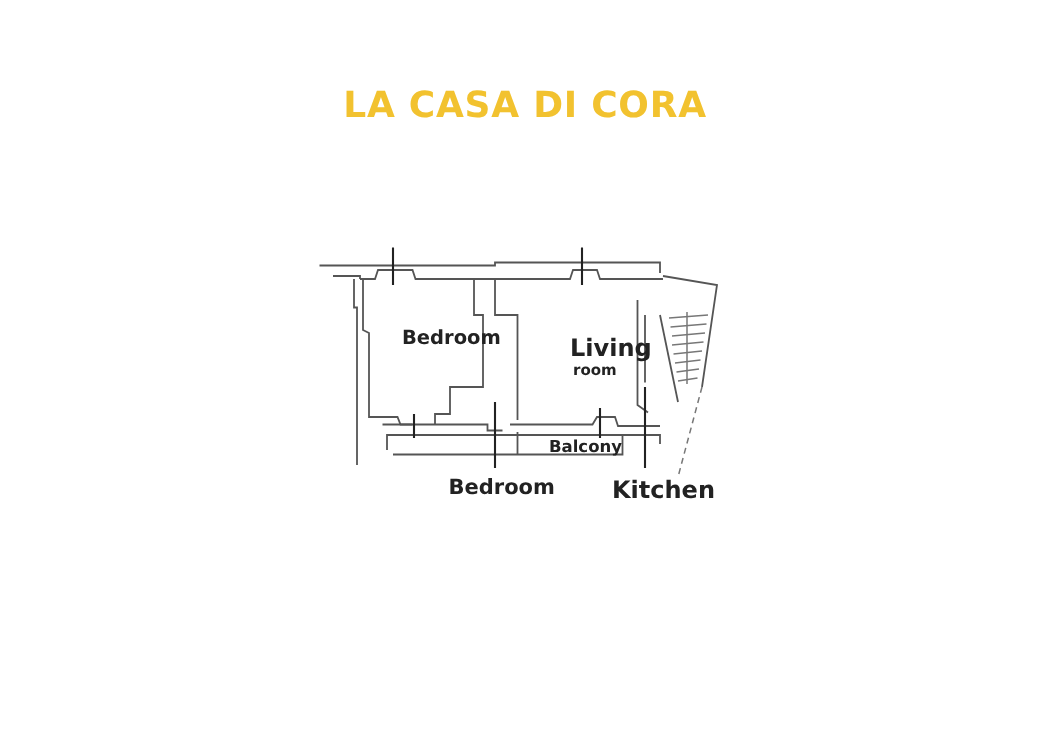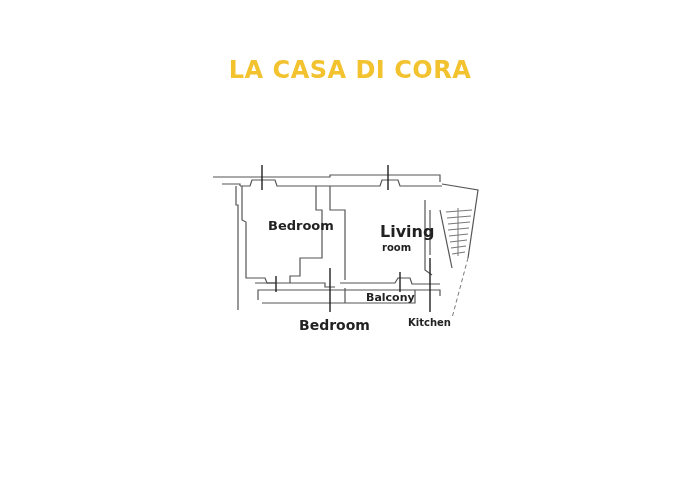--- a/index.html
+++ b/index.html
@@ -60,13 +60,13 @@
     <line x1="276" y1="276" x2="276" y2="292"></line>
     <line x1="400" y1="272" x2="400" y2="292"></line>
   </g>
 </svg>
 
 <div class="lbl" style="left:250px;top:218px;font-size:13px;">Bedroom</div>
 <div class="lbl" style="left:362px;top:222px;font-size:16px;">Living</div>
 <div class="lbl" style="left:364px;top:242px;font-size:10px;">room</div>
 <div class="lbl" style="left:348px;top:291px;font-size:11px;">Balcony</div>
 <div class="lbl" style="left:281px;top:317px;font-size:14px;">Bedroom</div>
-<div class="lbl" style="left:390px;top:317px;font-size:10px;">Kitchen</div>
+<div class="lbl" style="left:390px;top:317px;font-size:16px;">Kitchen</div>
 
 </body></html>

